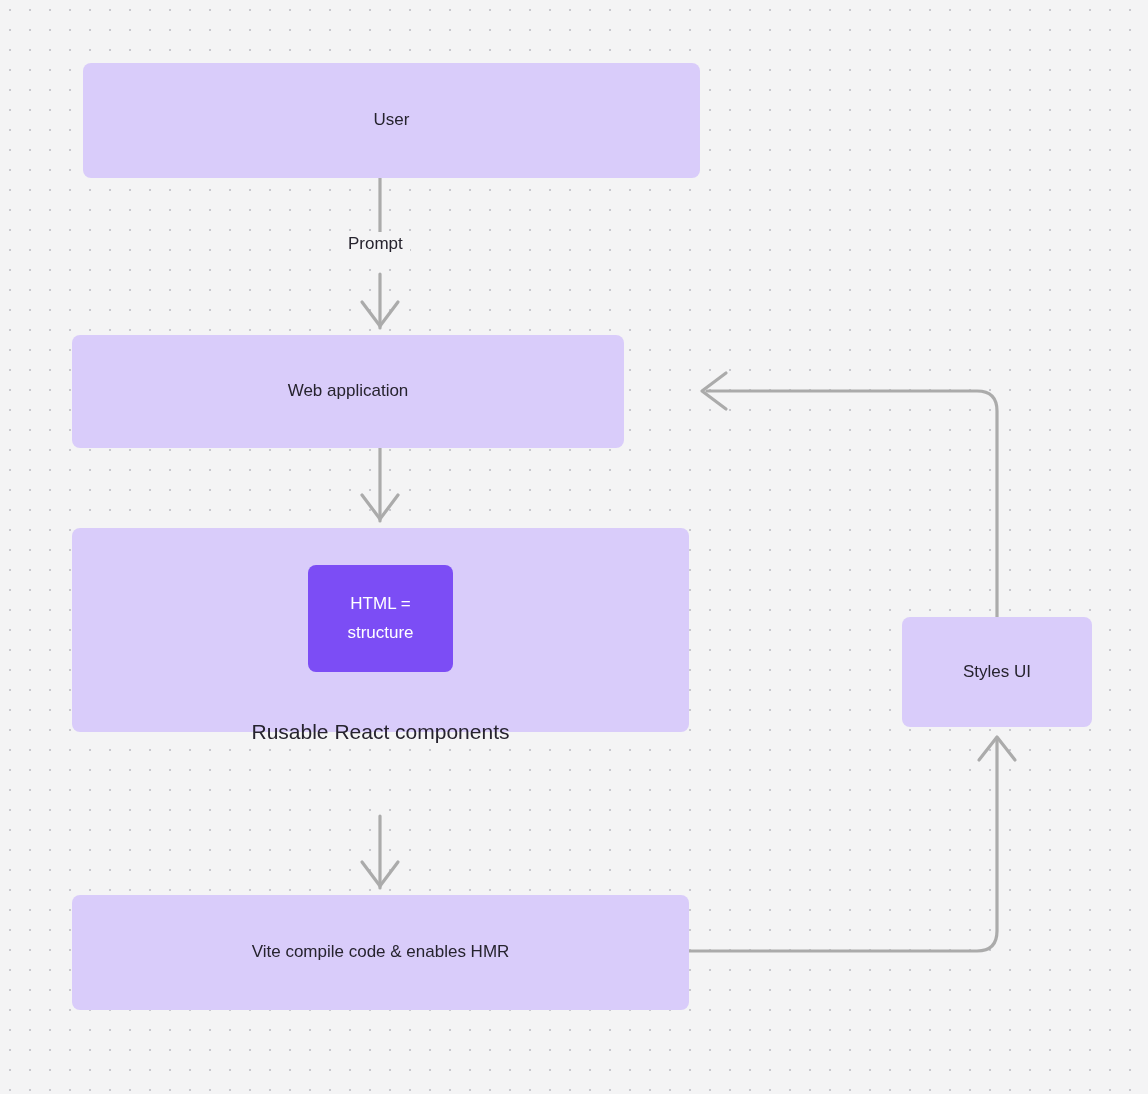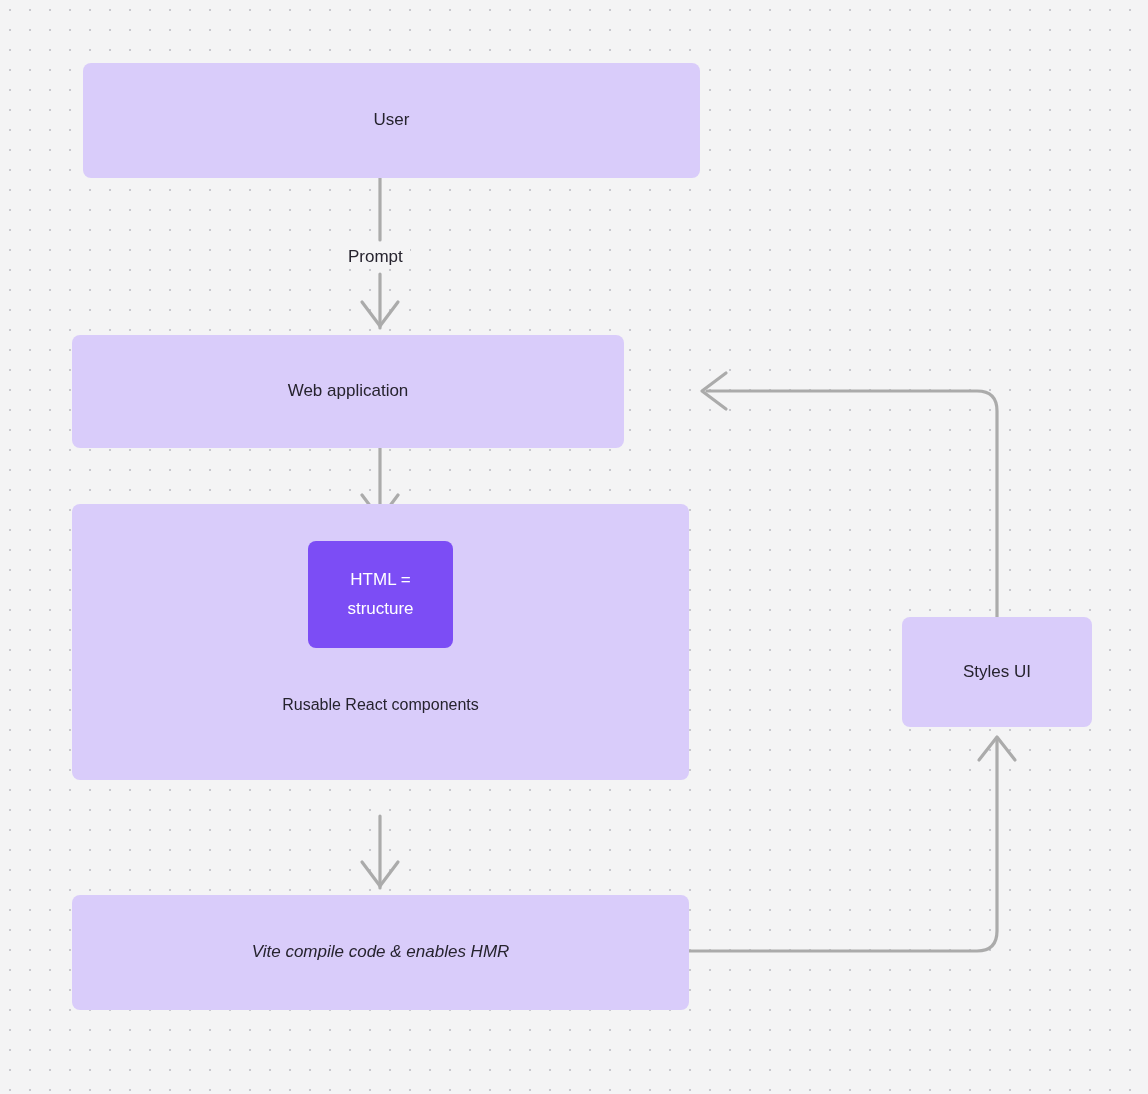--- a/index.html
+++ b/index.html
@@ -46,23 +46,23 @@
     text-align: center;
   }
   .node-label {
     display: block;
     padding: 0 12px;
     white-space: pre-line;
   }
   
   #node-user      { left: 72px;  top: 63px;  width: 617px; height: 115px; margin-left: 11px; }
   #node-webapp    { left: 72px;  top: 335px; width: 552px; height: 113px; }
-  #node-group     { left: 72px;  top: 504px; width: 617px; height: 276px;
+  #node-group     { left: 72px;  top: 528px; width: 617px; height: 204px;
                     display: block; }
-  #node-vite      { left: 72px;  top: 895px; width: 617px; height: 115px; font-style: italic; }
+  #node-vite      { left: 72px;  top: 895px; width: 617px; height: 115px; }
   #node-render    { left: 902px; top: 617px; width: 190px; height: 110px; }
 
   
   .group-inner-row {
     position: absolute;
     left: 0;
     top: 37px;
     width: 100%;
     height: 107px;
     display: flex;
@@ -84,33 +84,33 @@
     text-align: center;
     white-space: pre-line;
   }
   .group-caption {
     position: absolute;
     left: 0;
     top: 190px;
     width: 100%;
     text-align: center;
     color: #26232e;
-    font-size: 16px;
+    font-size: 21px;
   }
   .edge-label {
     position: absolute;
     color: #26232e;
     font-size: 17px;
     background: #f4f4f5;
     padding: 2px 7px;
     white-space: nowrap;
   }
   #label-prompt {
     left: 341px;
-    top: 245px;
+    top: 232px;
     text-align: right;
   }
 </style>
 </head>
 <body>
 
 <div id="canvas">
 
   <svg id="edge-layer" width="1148" height="1094" viewBox="0 0 1148 1094" xmlns="http://www.w3.org/2000/svg">
     <g fill="none" stroke="#ababab" stroke-width="3.2" stroke-linecap="round" stroke-linejoin="round">

